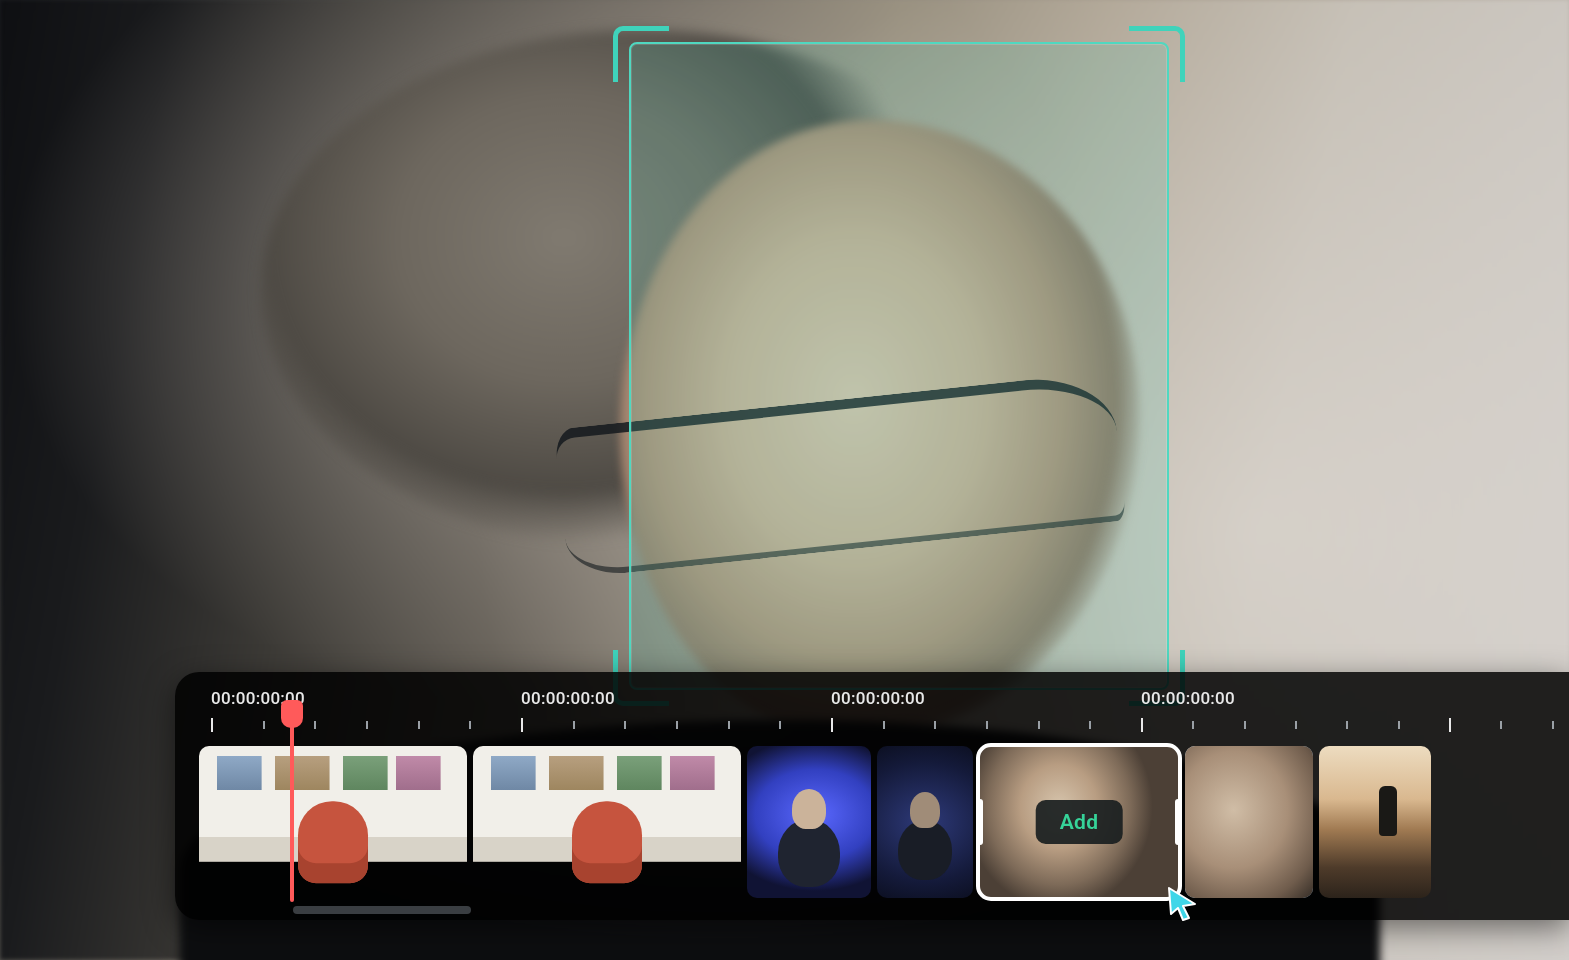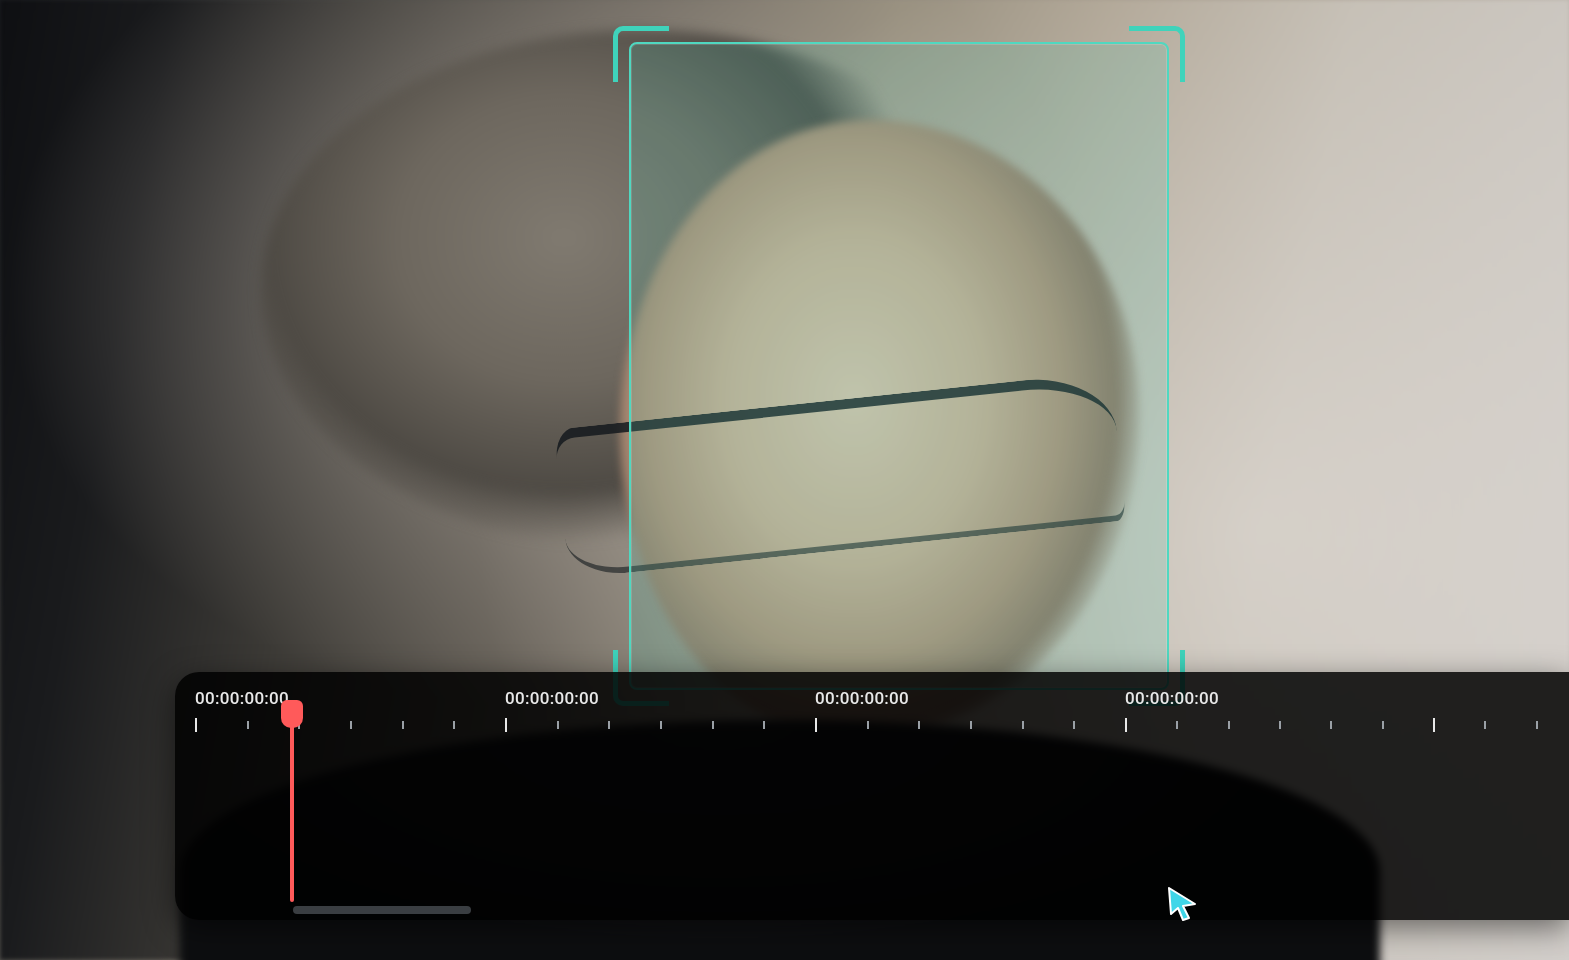--- a/index.html
+++ b/index.html
@@ -65,21 +65,21 @@
   .crop-bracket.bl { left:-18px; bottom:-18px; border-right:none; border-top:none; border-radius:0 0 0 10px;}
   .crop-bracket.br { right:-18px; bottom:-18px; border-left:none;  border-top:none; border-radius:0 0 10px 0;}
 
   
   .timeline {
     position:absolute;
     left:175px; right:0px; bottom:40px;
     height:248px;
     background: rgba(0,0,0,0.85);
     border-radius: 24px 0 0 24px;
-    padding: 14px 0 10px 20px;
+    padding: 14px 0 10px 36px;
     color:#e8e8e8;
     box-shadow: 0 8px 30px rgba(0,0,0,0.5);
   }
   .ruler { position:relative; height:50px; width:100%; overflow:hidden;}
   .tick-major, .tick-minor { position:absolute; top:32px; background:#e8e8e8; }
   .tick-major { width:2px; height:14px; }
   .tick-minor { width:2px; height:8px; top:35px; background:#9aa0a6; }
   .ruler .tc { position:absolute; top:2px; font-size:17px; color:#e8e8e8; font-weight:500; letter-spacing:0.3px; white-space:nowrap; }
 
   .playhead {
@@ -240,20 +240,46 @@
         <div class="tick-major" style="left: 1238px;"></div>
         <div class="tick-minor" style="left: 1289.33px;"></div>
         <div class="tick-minor" style="left: 1340.67px;"></div>
       </div>
 
     <div class="playhead" id="playhead" style="left: 106px;">
       <div class="knob"></div>
       <div class="stem"></div>
     </div>
 
+    <div class="clips" id="clips">
+        <div class="clip" style="width: 268px;">
+          <div class="thumb t-gallery"></div>
+        </div>
+        <div class="clip" style="width: 268px;">
+          <div class="thumb t-gallery"></div>
+        </div>
+        <div class="clip" style="width: 124px;">
+          <div class="thumb t-stage"></div>
+        </div>
+        <div class="clip" style="width: 96px;">
+          <div class="thumb t-stage-dark"></div>
+        </div>
+        <div class="clip selected" style="width: 200px;">
+          <div class="thumb t-closeup"></div>
+          <div class="handle left"></div>
+          <div class="handle right"></div>
+          <div class="add-badge">Add</div>
+        </div>
+        <div class="clip" style="width: 128px;">
+          <div class="thumb t-profile"></div>
+        </div>
+        <div class="clip" style="width: 112px;">
+          <div class="thumb t-landscape"></div>
+        </div>
+      </div>
 
     <div class="scrollbar"></div>
   </div>
 
   <div class="cursor" id="cursor" style="left: 1163px; top: 884px;">
     <svg viewBox="0 0 40 40" width="40" height="40">
       <path d="M6 4 L32 20 L20 22 L26 34 L20 36 L15 24 L8 30 Z" fill="#3fd6e8" stroke="#ffffff" stroke-width="2" stroke-linejoin="round"></path>
     </svg>
   </div>
 </div>

